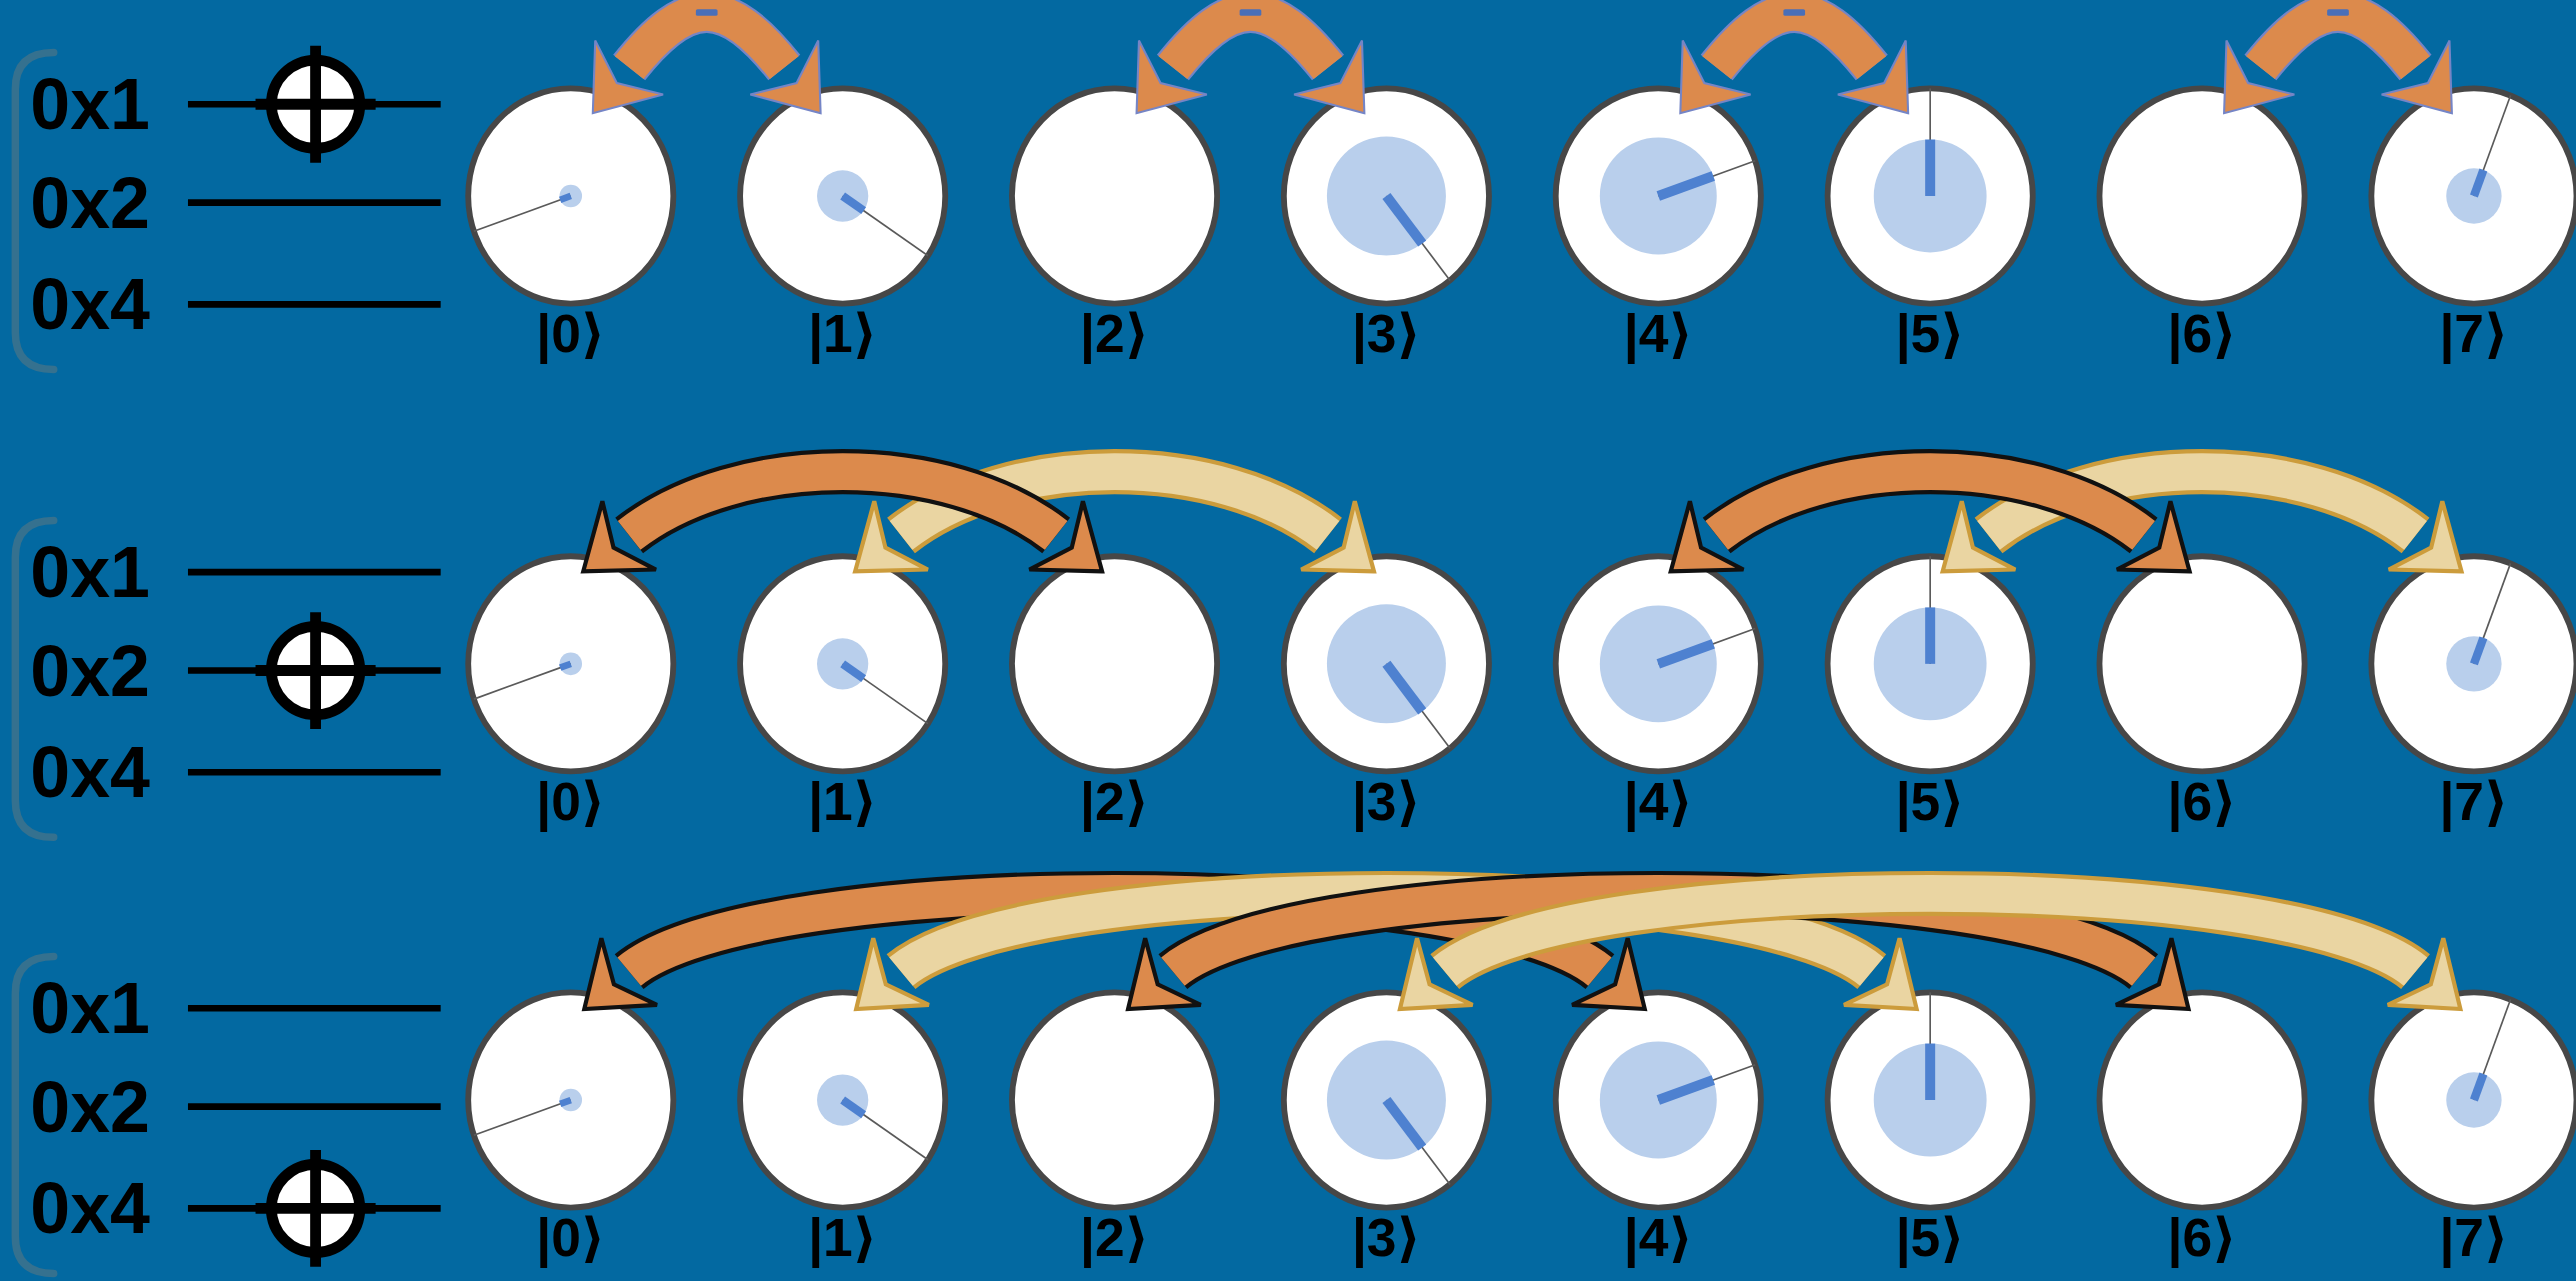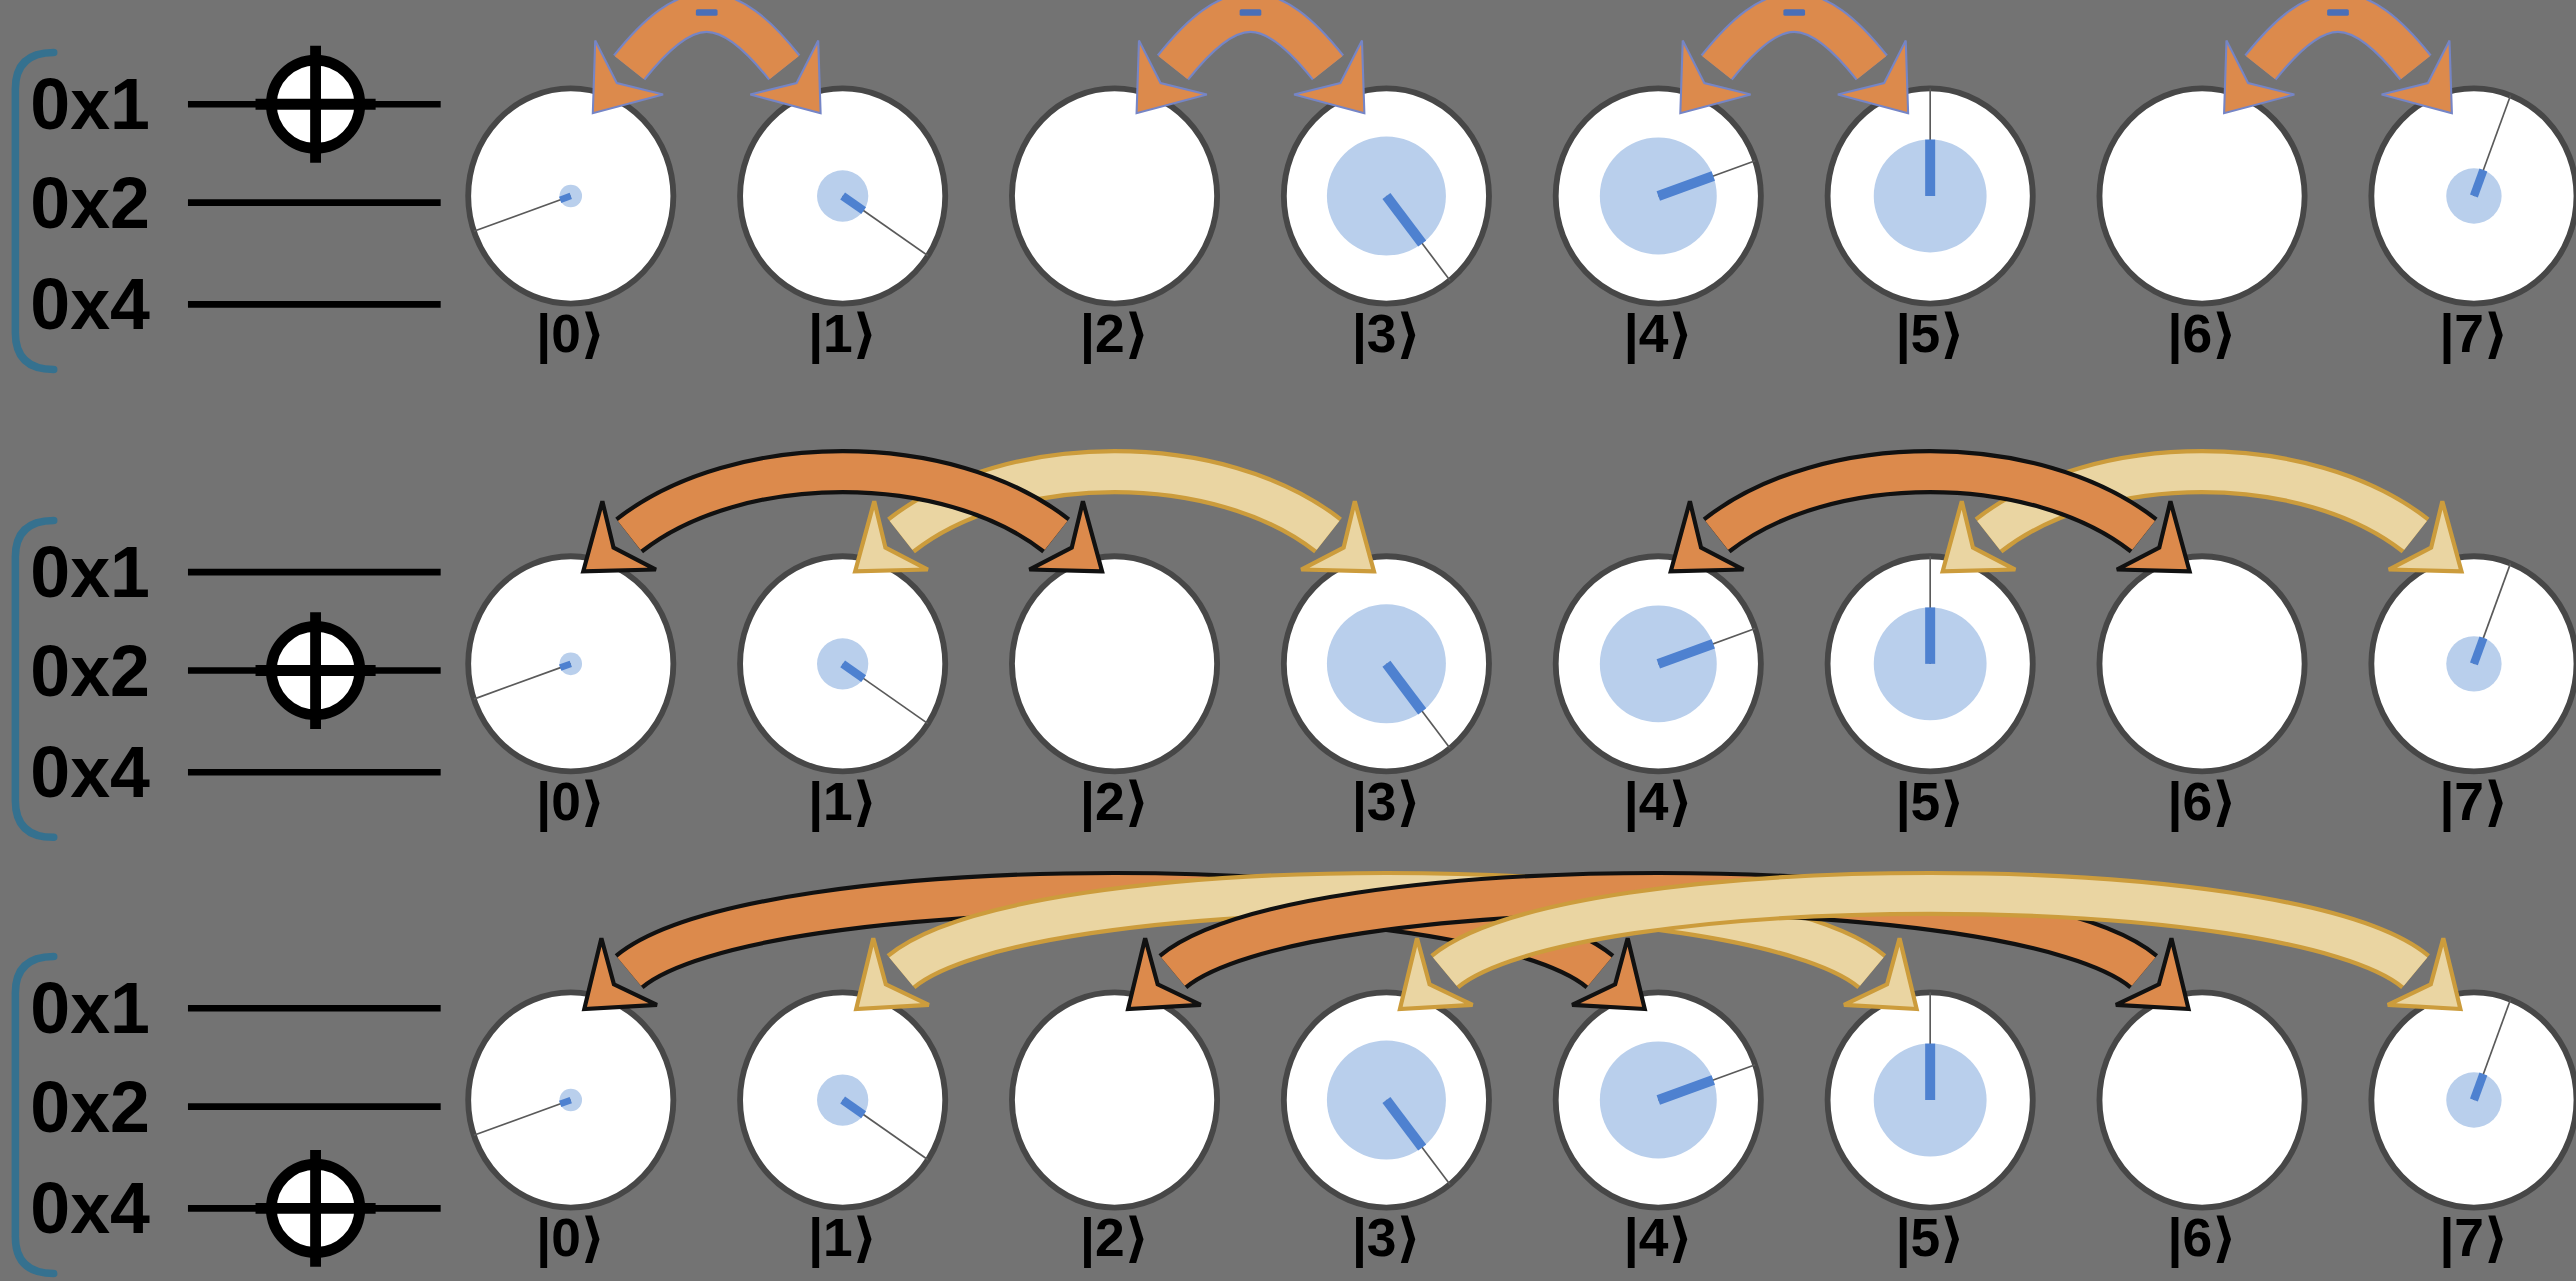--- a/index.html
+++ b/index.html
@@ -1,16 +1,16 @@
 <!DOCTYPE html>
 <html style="font-size:13.3px"><head>
 <meta charset="utf-8">
 <style>
   html,body{margin:0;padding:0;background:#ffffff;}
-  .stage{width:2576px;height:1281px;background:#737373;overflow:hidden;text-align:right;}
+  .stage{width:2576px;height:1281px;background:#0369a1;overflow:hidden;text-align:right;}
   svg{display:block;}
   text{font-family:"Liberation Sans","DejaVu Sans",sans-serif;fill:#000;}
   .wire-label{font-size:86px;font-weight:700;}
   .ket-label{font-size:64px;font-weight:700;}
 </style>
 </head>
 <body>
 
 <div class="stage">
   <svg id="fig" width="2576" height="1281" viewBox="0 0 3088 1536">

